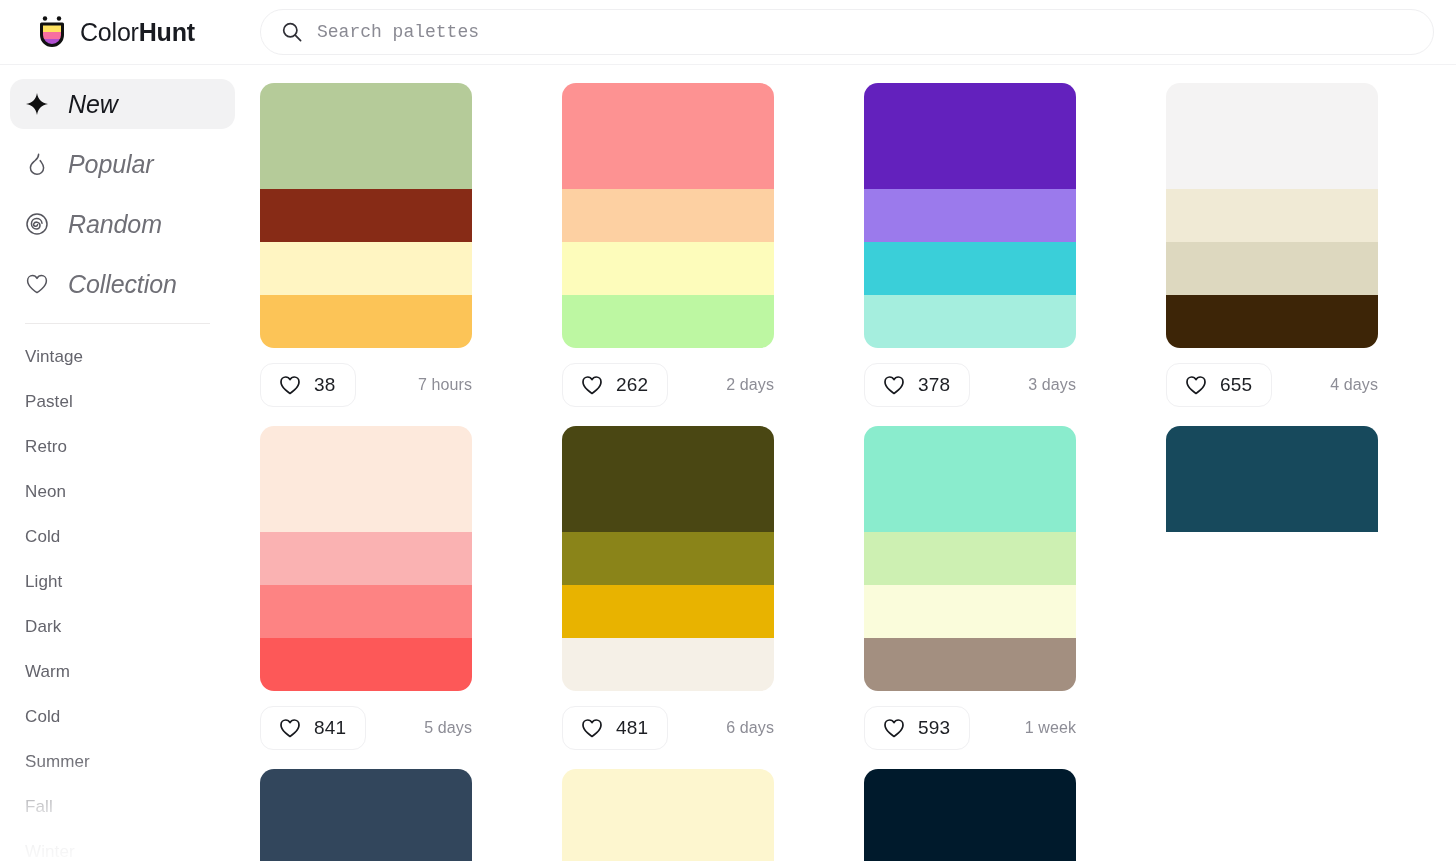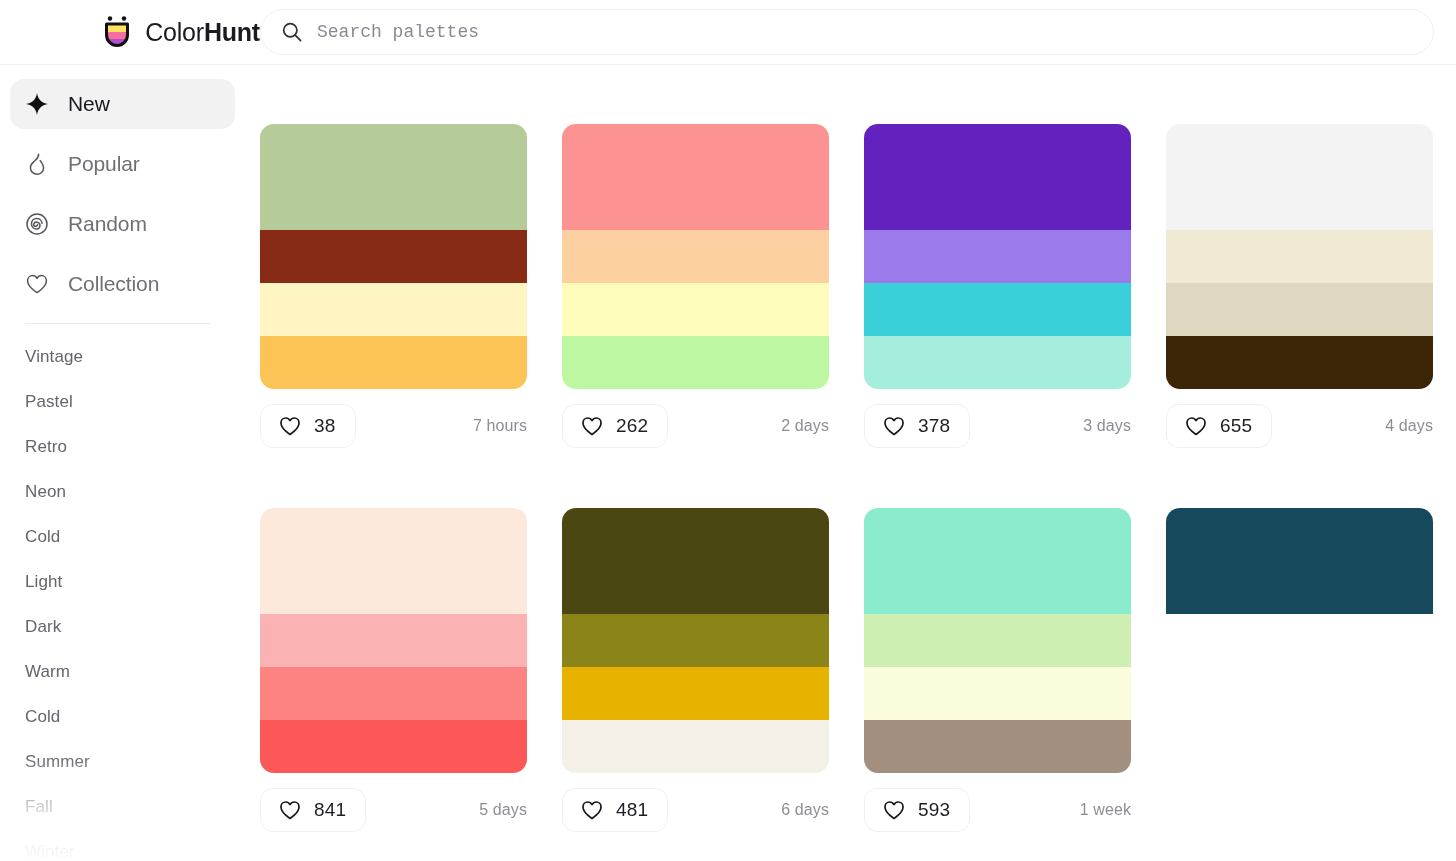--- a/index.html
+++ b/index.html
@@ -28,21 +28,20 @@
     background: #fff;
     padding: 0;
   }
 
   .brand {
     display: flex;
     align-items: center;
     gap: 8px;
     height: 64px;
     padding-left: 32px;
-    justify-content: flex-end;
   }
   .brand-logo {
     width: 40px;
     height: 40px;
     flex: 0 0 40px;
     position: relative;
   }
   .brand-title {
     font-size: 25px;
     letter-spacing: -0.2px;
@@ -64,23 +63,24 @@
     display: flex;
     align-items: center;
     gap: 18px;
     height: 50px;
     padding: 0 14px;
     border-radius: 14px;
     cursor: pointer;
     margin-bottom: 10px;
   }
   .nav-item .nav-label {
-    font-size: 21px;
+    font-size: 25px;
     color: #6f6f76;
     letter-spacing: -0.1px;
+    font-style: italic;
   }
   .nav-item.active { background: #f2f2f3; }
   .nav-item.active .nav-label { color: #16181d; }
   .nav-icon {
     width: 26px;
     height: 26px;
     flex: 0 0 26px;
     display: flex;
     align-items: center;
     justify-content: center;
@@ -159,21 +159,21 @@
   }
 
   .grid {
     padding: 18px 0 0 0;
     display: grid;
     grid-template-columns: repeat(4, 267px);
     column-gap: 35px;
     row-gap: 17px;
   }
 
-  .card { width: 267px; margin-top: 41px; }
+  .card { width: 212px; }
 
   .swatches {
     height: 265px;
     border-radius: 14px;
     overflow: hidden;
     display: flex;
     flex-direction: column;
     cursor: pointer;
   }
   .swatch { width: 100%; }

